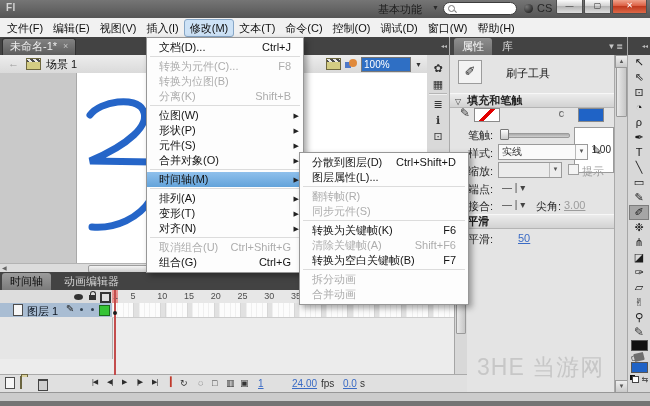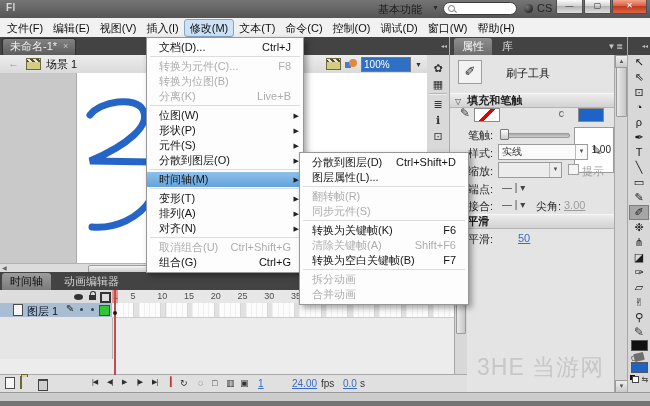--- a/index.html
+++ b/index.html
@@ -394,51 +394,51 @@
       <div class="menu-sep"></div>
       <div class="menu-item disabled">
         <span class="mi-label">转换为元件(C)...</span>
         <span class="mi-shortcut">F8</span>
       </div>
       <div class="menu-item disabled">
         <span class="mi-label">转换为位图(B)</span>
       </div>
       <div class="menu-item disabled">
         <span class="mi-label">分离(K)</span>
-        <span class="mi-shortcut">Live+B</span>
+        <span class="mi-shortcut">Shift+B</span>
       </div>
       <div class="menu-sep"></div>
       <div class="menu-item">
         <span class="mi-label">位图(W)</span>
         <span class="mi-arrow">▶</span>
       </div>
       <div class="menu-item">
         <span class="mi-label">形状(P)</span>
         <span class="mi-arrow">▶</span>
       </div>
       <div class="menu-item">
         <span class="mi-label">元件(S)</span>
         <span class="mi-arrow">▶</span>
       </div>
       <div class="menu-item">
-        <span class="mi-label">分散到图层(O)</span>
+        <span class="mi-label">合并对象(O)</span>
         <span class="mi-arrow">▶</span>
       </div>
       <div class="menu-sep"></div>
       <div class="menu-item highlight">
         <span class="mi-label">时间轴(M)</span>
         <span class="mi-arrow">▶</span>
       </div>
       <div class="menu-sep"></div>
       <div class="menu-item">
+        <span class="mi-label">排列(A)</span>
+        <span class="mi-arrow">▶</span>
+      </div>
+      <div class="menu-item">
         <span class="mi-label">变形(T)</span>
-        <span class="mi-arrow">▶</span>
-      </div>
-      <div class="menu-item">
-        <span class="mi-label">排列(A)</span>
         <span class="mi-arrow">▶</span>
       </div>
       <div class="menu-item">
         <span class="mi-label">对齐(N)</span>
         <span class="mi-arrow">▶</span>
       </div>
       <div class="menu-sep"></div>
       <div class="menu-item disabled">
         <span class="mi-label">取消组合(U)</span>
         <span class="mi-shortcut">Ctrl+Shift+G</span>

